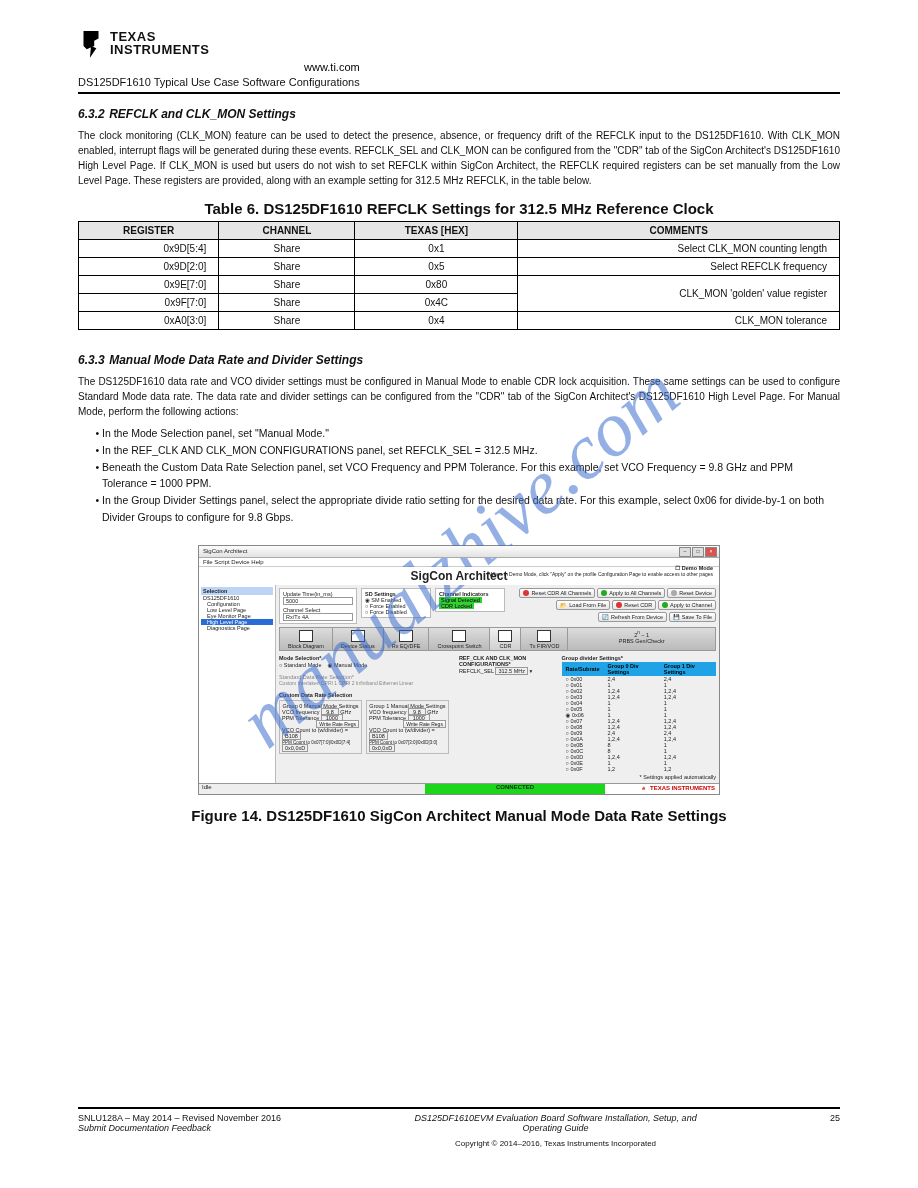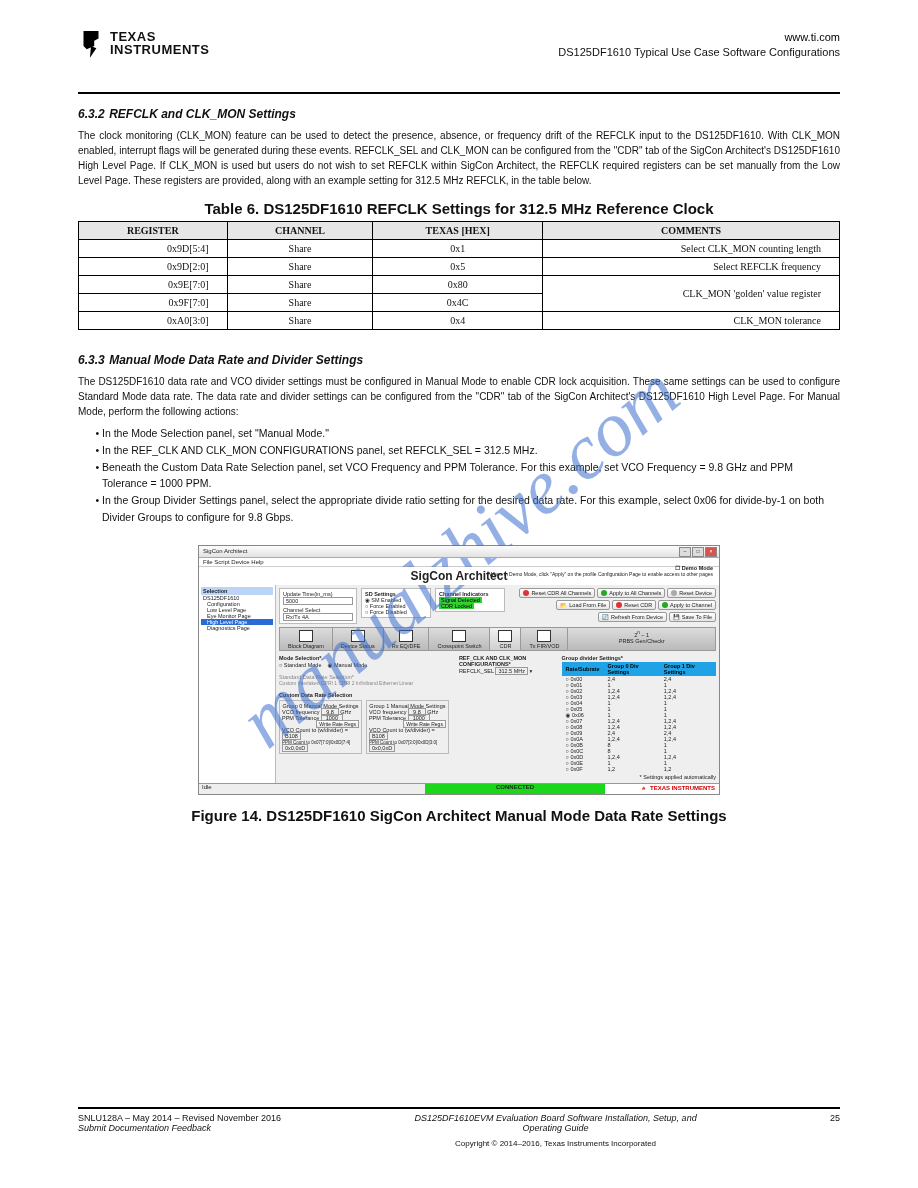--- a/index.html
+++ b/index.html
@@ -31,20 +31,21 @@
     pointer-events: none;
     font-family: "Times New Roman", serif;
   }
 
   
   .hdr {
     display: flex;
     justify-content: space-between;
     align-items: flex-start;
     height: 60px;
+    flex-direction: column;
   }
   .ti-logo { display:flex; align-items:flex-start; gap:6px; }
   .ti-logo svg { width:26px; height:30px; }
   .ti-logo .words { font-weight:bold; font-size:13px; line-height:1; letter-spacing:.5px; }
   .hdr-right { text-align:right; font-size:11px; line-height:1.4; }
   .hdr-right a { color:#000; text-decoration:none; }
   .hr { border:none; border-top:2px solid #000; margin:2px 0 10px 0; }
 
   
   .section-num { font-size:12px; font-weight:bold; font-style:italic; margin-top:20px; }
@@ -53,23 +54,22 @@
 
   .caption { font-size:15px; font-weight:bold; text-align:center; margin:12px 0 4px 0; }
 
   table.t1 {
     border-collapse: collapse;
     width: 100%;
     font-size:10px;
   }
   table.t1 th, table.t1 td {
     border:1px solid #000;
-    padding:3px 18px;
+    padding:3px 12px;
     text-align:center;
-    font-family:Liberation Serif, serif;
   }
   table.t1 th { background:#e6e6e6; font-weight:bold; }
   table.t1 td.left { text-align:right; }
 
   .tight-list { font-size:10.5px; line-height:1.6; margin:4px 0 10px 0; padding-left:24px; }
   .tight-list li::marker { content: "• "; }
 
   
   .shot-wrap { text-align:center; margin-top:19px; }
   .winshot {

